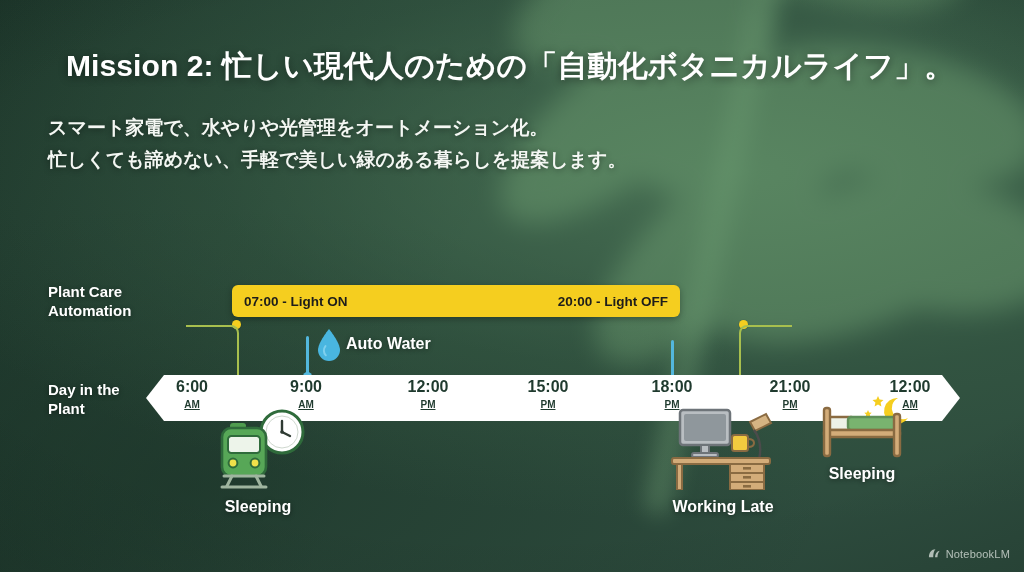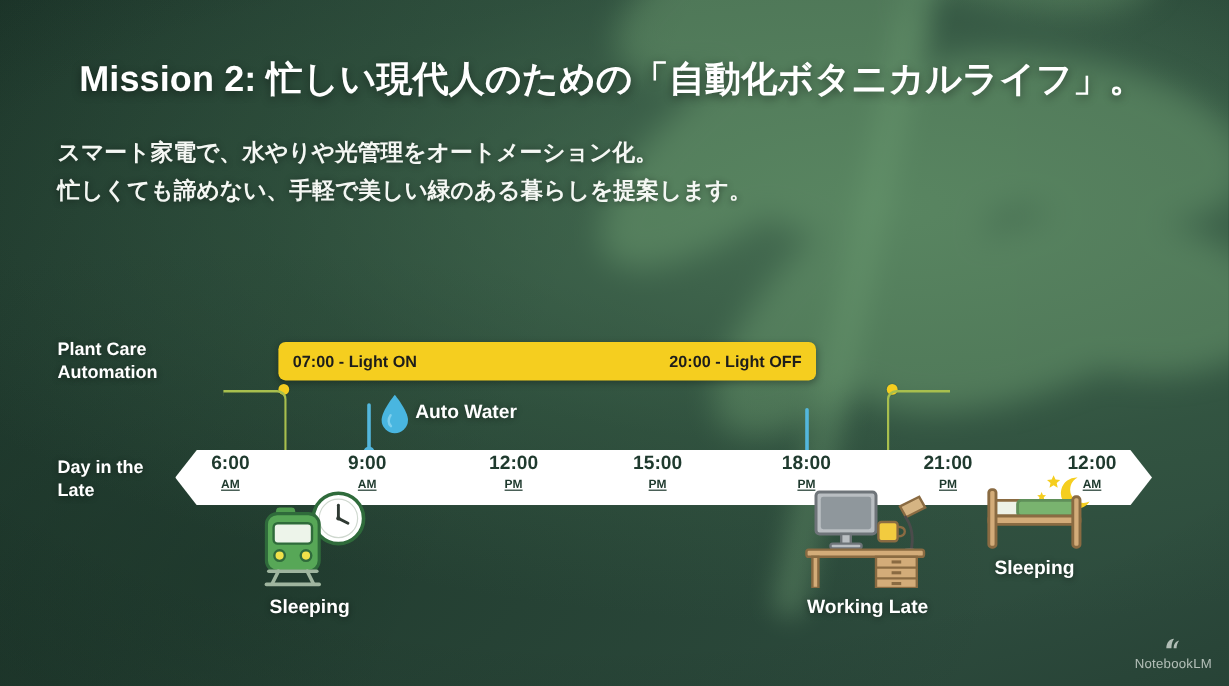--- a/index.html
+++ b/index.html
@@ -101,21 +101,21 @@
   .tick .t1{position:absolute;left:-45px;top:3px;width:90px;font-size:16px;font-weight:bold;color:#1f3a2e;}
   .tick .t2{position:absolute;left:-45px;top:24px;width:90px;font-size:10px;font-weight:bold;color:#1f3a2e;text-decoration:underline;}
 
   
   .act{position:absolute;}
   .actcap{position:absolute;font-size:16px;font-weight:bold;color:#ffffff;
           text-align:center;text-shadow:0 1px 5px rgba(0,0,0,.45);white-space:nowrap;
           transform:translateX(-50%);}
 
   
-  .wm{position:absolute;right:14px;bottom:12px;display:flex;align-items:center;gap:5px;opacity:.72;flex-direction:column;}
+  .wm{position:absolute;right:14px;bottom:12px;display:flex;align-items:center;gap:5px;opacity:.72;}
   .wm span{font-size:11px;color:#e6ece7;letter-spacing:.2px;}
 </style>
 </head>
 <body>
 
 <div class="slide">
 
   <div class="bg-base"></div>
   <div class="leaf" style="left:440px;top:-120px;width:640px;height:520px;">
     <i style="left:60px;top:40px;width:300px;height:120px;transform:rotate(-28deg);"></i>
@@ -138,21 +138,21 @@
     <div>スマート家電で、水やりや光管理をオートメーション化。</div>
     <div>忙しくても諦めない、手軽で美しい緑のある暮らしを提案します。</div>
   </div>
 
   <div class="rowlabel" id="lbl-plant">
     <div>Plant Care</div>
     <div>Automation</div>
   </div>
   <div class="rowlabel" id="lbl-day">
     <div>Day in the</div>
-    <div>Late</div>
+    <div>Plant</div>
   </div>
 
   <div class="autobar">
     <span>07:00 - Light ON</span>
     <span>20:00 - Light OFF</span>
   </div>
   <div class="knob" id="knob-left"></div>
   <div class="knob" id="knob-right"></div>
   <div class="elbow" id="elbow-left"></div>
   <div class="elbow" id="elbow-right"></div>

